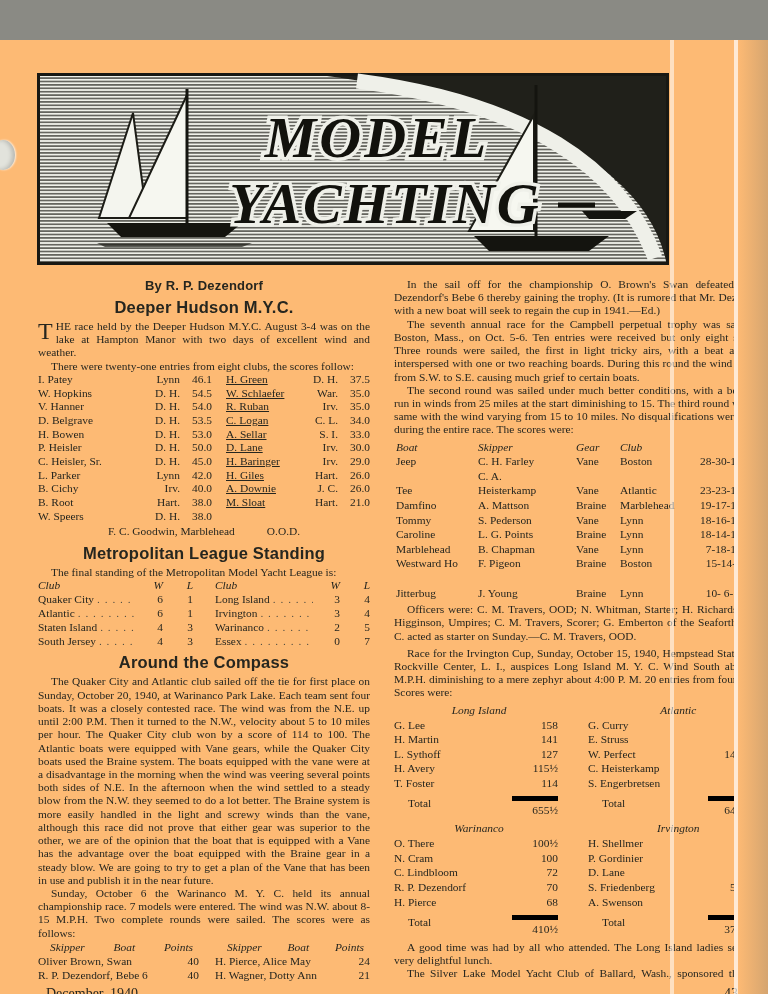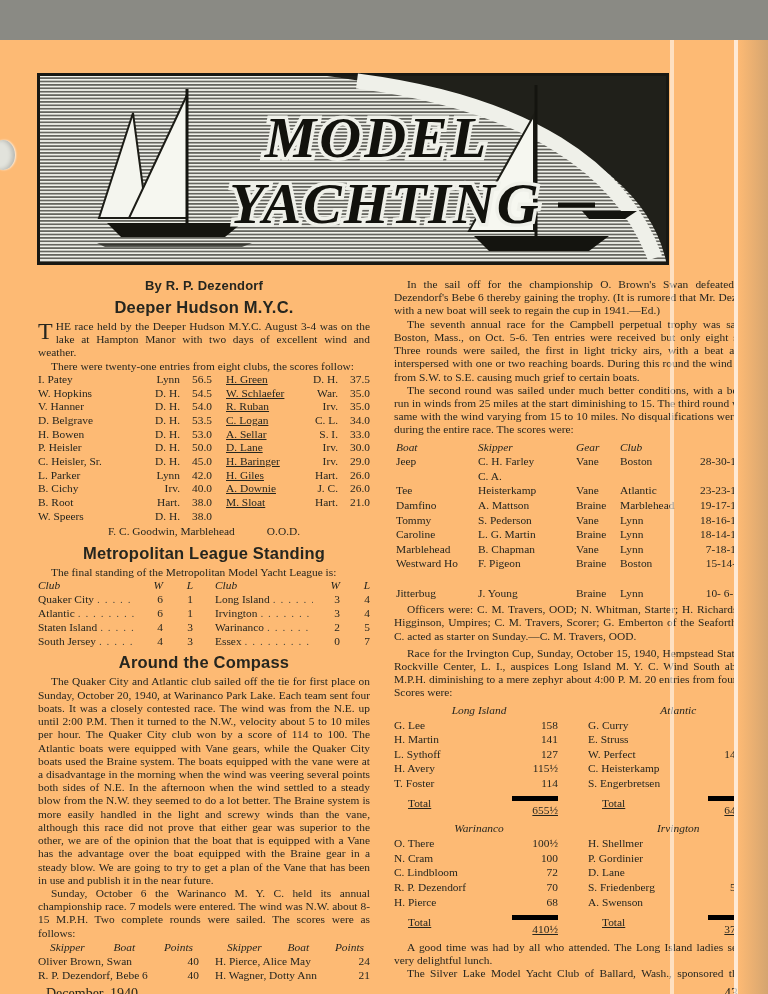--- a/index.html
+++ b/index.html
@@ -43,21 +43,21 @@
   
   .cb-head,.cb-row{display:grid;grid-template-columns:82px 98px 44px 80px 1fr;line-height:1.28;}
   .cb-head span{font-style:italic;}
   .cb-head .pts,.cb-row .pts{text-align:right;padding-right:2px;}
   .cb-wrap{margin:3px 0 3px 2px;}
   
   .iv-clubs{display:grid;grid-template-columns:170px 26px 1fr;line-height:1.3;margin-top:3px;}
   .iv-clubs span{font-style:italic;text-align:center;}
   .iv-row{display:grid;grid-template-columns:118px 46px 30px 120px 42px;line-height:1.28;}
   .iv-row .pts{text-align:right;}
-  .iv-total{display:grid;grid-template-columns:118px 46px 30px 120px 42px;line-height:1.3;margin-top:6px;text-decoration:underline;}
+  .iv-total{display:grid;grid-template-columns:118px 46px 30px 120px 42px;line-height:1.3;margin-top:6px;}
   .iv-total .lbl{padding-left:14px;}
   .iv-total .pts{text-align:right;border-top:5px solid #000000;padding-top:2px;}
   
   .footer{position:absolute;left:46px;right:30px;bottom:32px;display:flex;justify-content:space-between;
       font-size:14px;}
   .gap4{height:4px;}
 </style>
 </head>
 <body>
 
@@ -106,21 +106,21 @@
       <div class="byline">By R. P. Dezendorf</div>
       <h2>Deeper Hudson M.Y.C.</h2>
       <p class="p nodent"><span class="dropcap">T</span><span>HE race held by the Deeper Hudson M.Y.C. August 3-4 was on the lake at Hampton Manor with two days of excellent wind and weather.</span></p>
       <p class="p">There were twenty-one entries from eight clubs, the scores follow:</p>
 
       <div>
 
           <div class="dh-row">
             <span>I. Patey</span>
             <span class="r">Lynn</span>
-            <span class="r">56.5</span>
+            <span class="r">46.1</span>
             <span class="n2">H. Green</span>
             <span class="r">D. H.</span>
             <span class="r">37.5</span>
           </div>
 
           <div class="dh-row">
             <span>W. Hopkins</span>
             <span class="r">D. H.</span>
             <span class="r">54.5</span>
             <span class="n2">W. Schlaefer</span>
@@ -380,21 +380,21 @@
             <div class="cb-row">
               <span>Tommy</span>
               <span>S. Pederson</span>
               <span>Vane</span>
               <span>Lynn</span>
               <span class="pts pre">18-16-15—49</span>
             </div>
 
             <div class="cb-row">
               <span>Caroline</span>
-              <span>L. G. Martin</span>
+              <span>L. G. Points</span>
               <span>Braine</span>
               <span>Lynn</span>
               <span class="pts pre">18-14-13—45</span>
             </div>
 
             <div class="cb-row">
               <span>Marblehead</span>
               <span>B. Chapman</span>
               <span>Vane</span>
               <span>Lynn</span>

